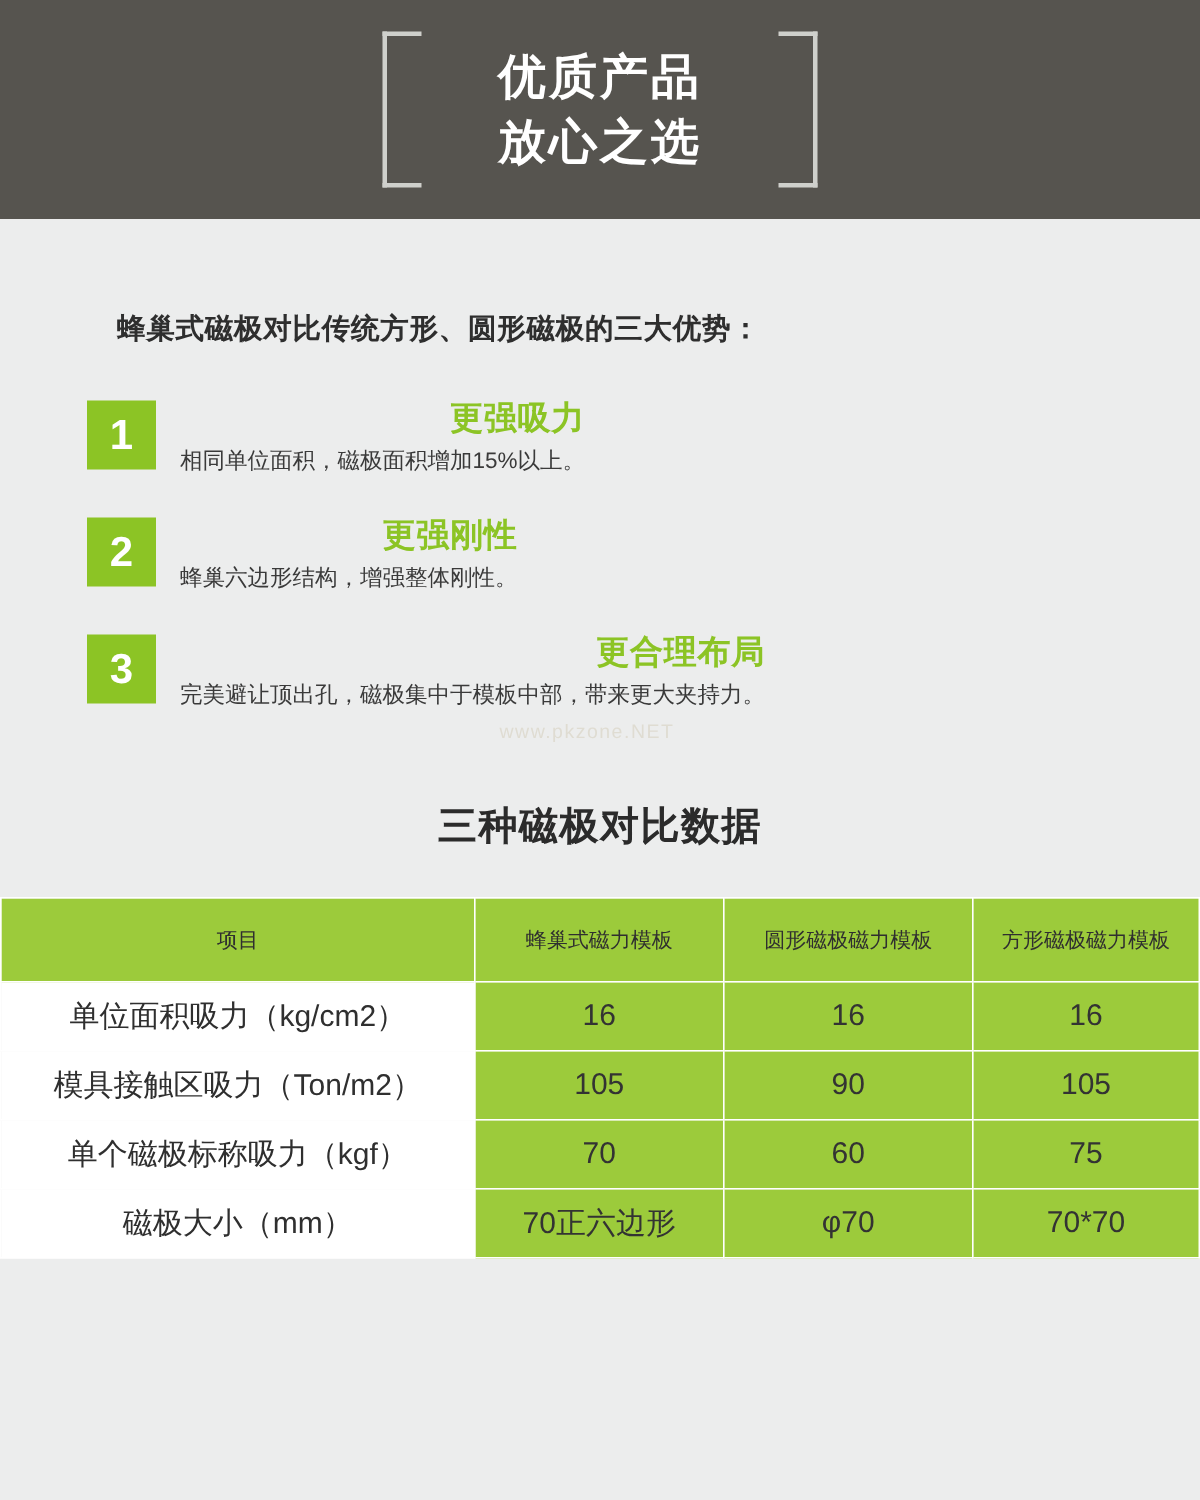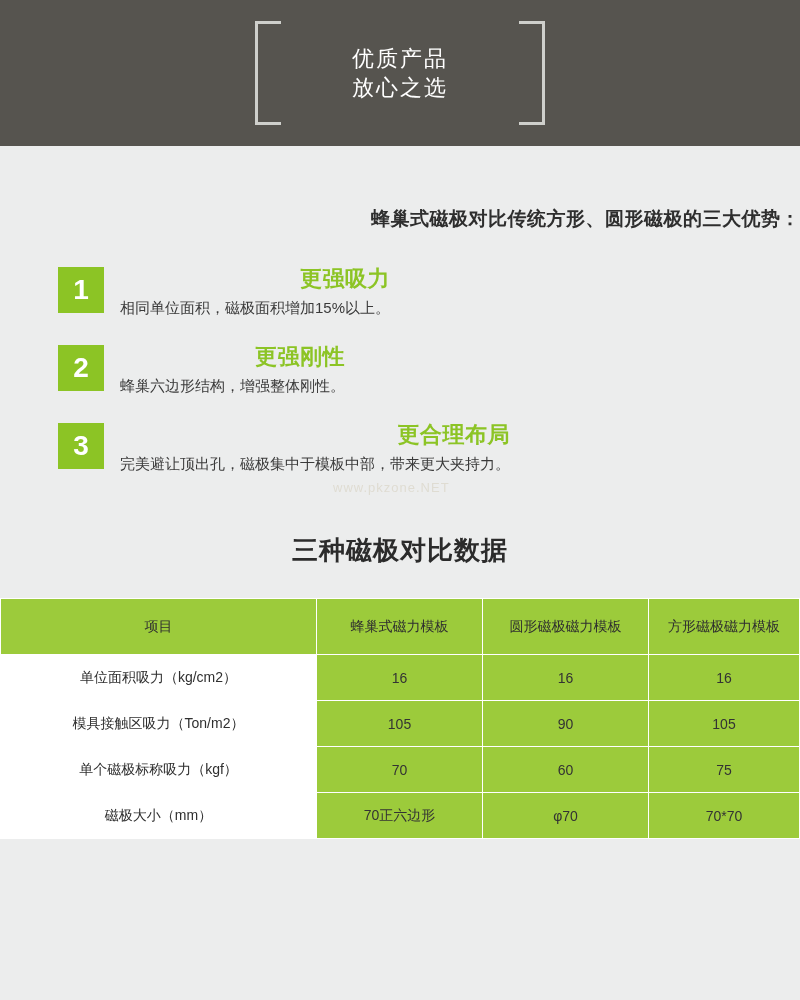--- a/index.html
+++ b/index.html
@@ -47,38 +47,37 @@
     width: 26px;
     height: 104px;
     border-top: 3px solid #cfd0cc;
     border-bottom: 3px solid #cfd0cc;
   }
   .bracket.left { left: 0; border-left: 3px solid #cfd0cc; }
   .bracket.right { right: 0; border-right: 3px solid #cfd0cc; }
   .banner-title {
     text-align: center;
     color: #ffffff;
-    font-size: 22px;
-    font-weight: normal;
+    font-size: 32px;
+    font-weight: bold;
     line-height: 1.33;
     letter-spacing: 2px;
   }
   .banner-title span { display: block; }
 
   
   .adv-section {
     padding: 60px 0 0 0;
   }
   .adv-heading {
-    margin-left: 58px;
+    margin-left: 78px;
     font-size: 19px;
     font-weight: bold;
     color: #2e2e2e;
     letter-spacing: 0.5px;
-    text-align: right;
   }
   .adv-list {
     margin-top: 33px;
     margin-left: 58px;
   }
   .adv-item {
     display: flex;
     align-items: flex-start;
     margin-bottom: 25px;
   }
@@ -134,21 +133,21 @@
   }
   table.compare {
     margin-top: 30px;
     width: 800px;
     border-collapse: collapse;
     table-layout: fixed;
   }
   table.compare td {
     border: 1px solid #ffffff;
     text-align: center;
-    font-size: 14px;
+    font-size: 20px;
     color: #333333;
     height: 46px;
     padding: 4px 6px;
   }
   table.compare tr td:first-child {
     width: 316px;
     background: #ffffff;
   }
   table.compare tr td:nth-child(2),
   table.compare tr td:nth-child(3) {

